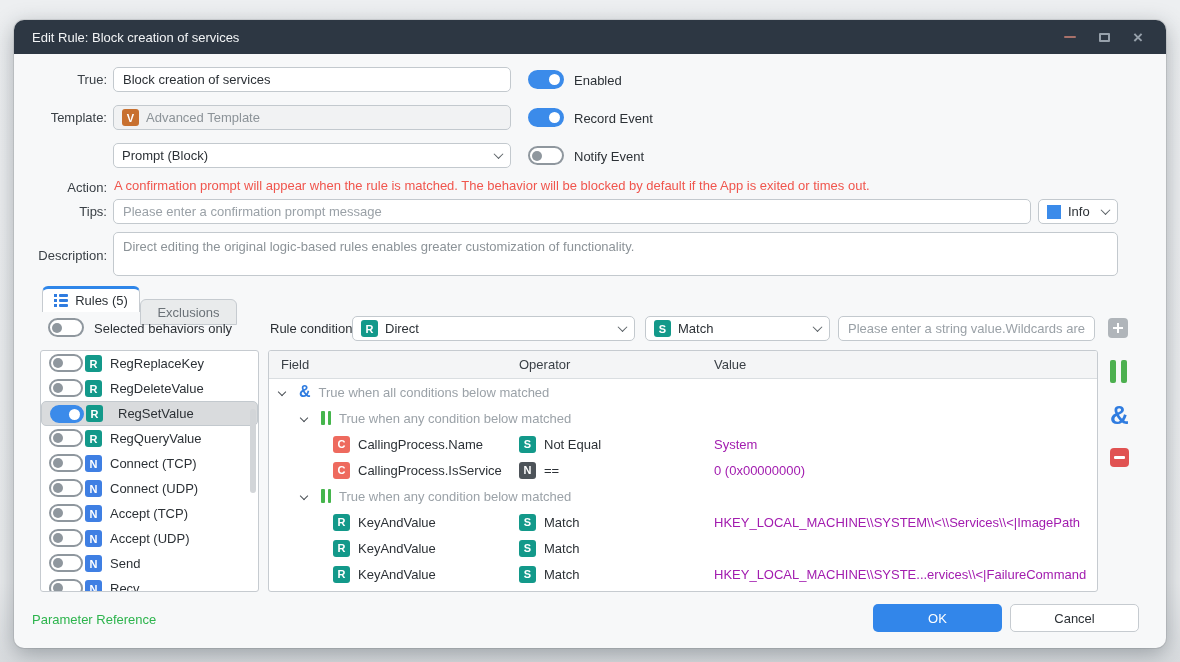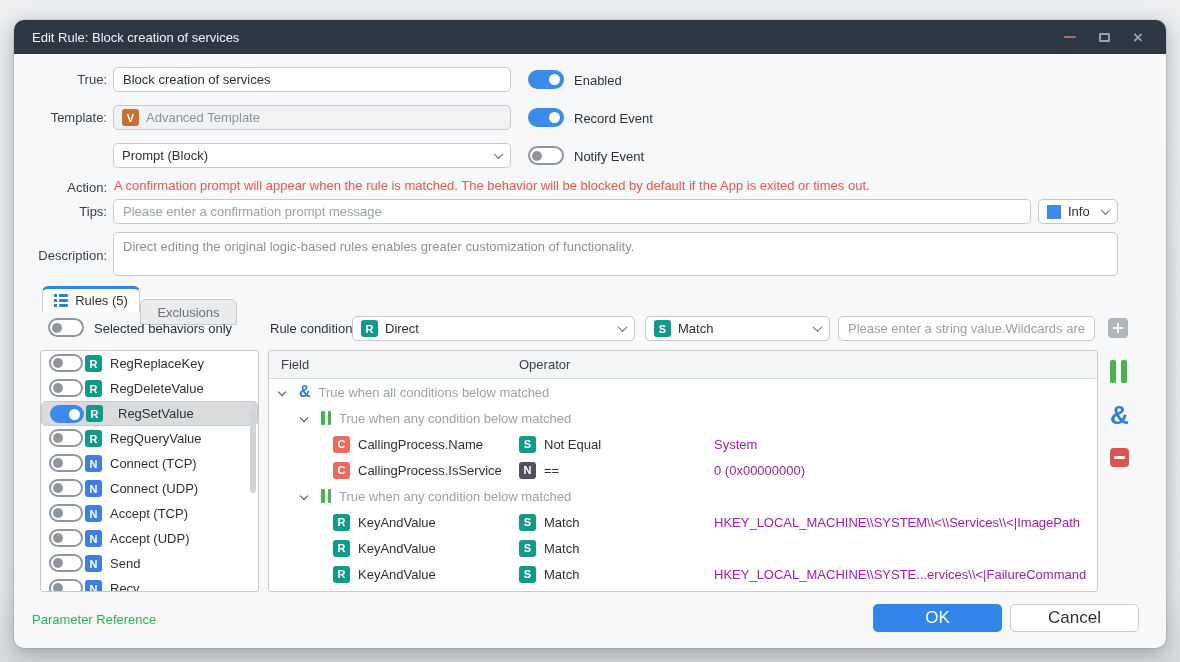--- a/index.html
+++ b/index.html
@@ -87,21 +87,21 @@
   .plus-btn::after { content:''; position:absolute; width:2.4px; height:10px; background:#fff; }
   .side-or { position:absolute; display:flex; gap:5px; cursor:pointer; }
   .side-or i { display:block; width:6px; height:23px; background:#4db050; border-radius:2px; }
   .side-and { position:absolute; color:#2f7ce0; font-size:26px; font-weight:bold; cursor:pointer; line-height:1; }
   .side-minus { position:absolute; width:19px; height:19px; background:#e05252; border-radius:4px; cursor:pointer;
     display:flex; align-items:center; justify-content:center; }
   .side-minus::before { content:''; width:11px; height:3px; background:#fff; border-radius:1px; }
   
   .link { position:absolute; color:#2db44d; cursor:pointer; }
   .btn { position:absolute; height:28px; width:129px; border-radius:5px; display:flex; align-items:center;
-    justify-content:center; font-size:17px; cursor:pointer; }
+    justify-content:center; font-size:13px; cursor:pointer; }
   .btn.primary { background:#3286ea; color:#fff; }
   .btn.secondary { background:#fff; color:#2c3136; border:1px solid #c6cbd0; }
   .color-chip { width:14px; height:14px; background:#3b8bea; flex:none; }
 </style>
 </head>
 <body>
 
 <div class="window">
 
   <div class="titlebar">
@@ -269,20 +269,21 @@
           <span>Recv</span>
         </div>
       </div>
     <div class="scroll-thumb" style="top:58px; height:84px;"></div>
   </div>
 
   <div class="panel" style="left:254px; top:330px; width:830px; height:242px;">
     <div class="tbl-head">
       <span class="col-f">Field</span>
       <span class="col-o">Operator</span>
+      <span class="col-v">Value</span>
     </div>
     <div id="condition-rows">
         <div class="t-row">
           <div class="cell-f" style="width: 100%; padding-left: 10px;">
             <span class="tree-chev"></span>
             <span class="amp-ic">&amp;</span>
             <span class="g-text">True when all conditions below matched</span>
           </div>
         </div>
         <div class="t-row">

